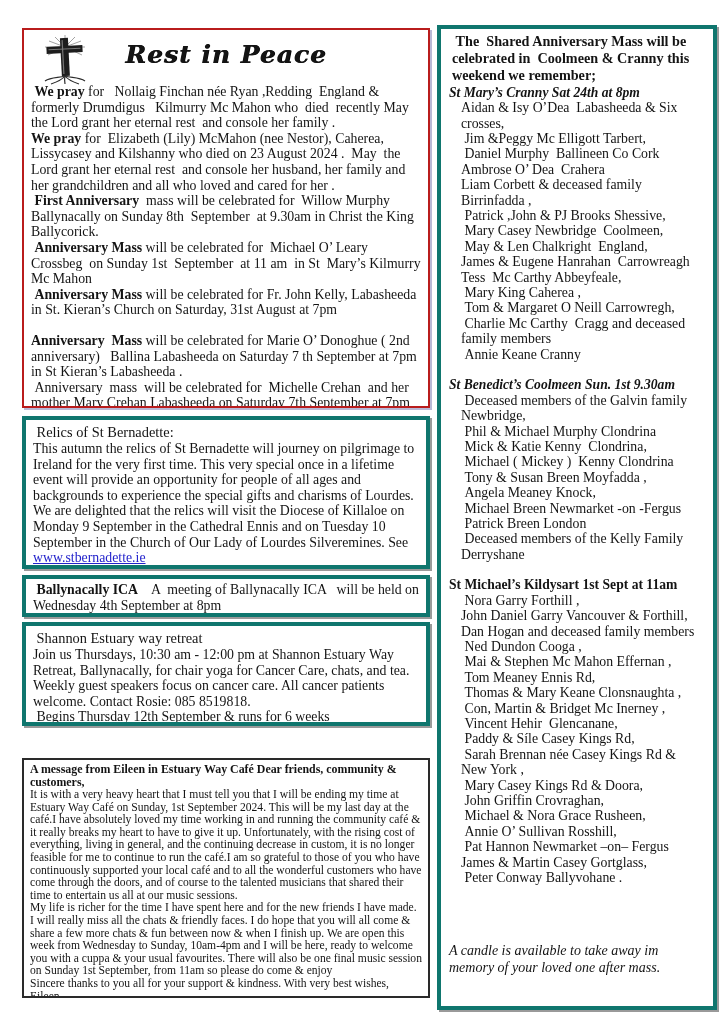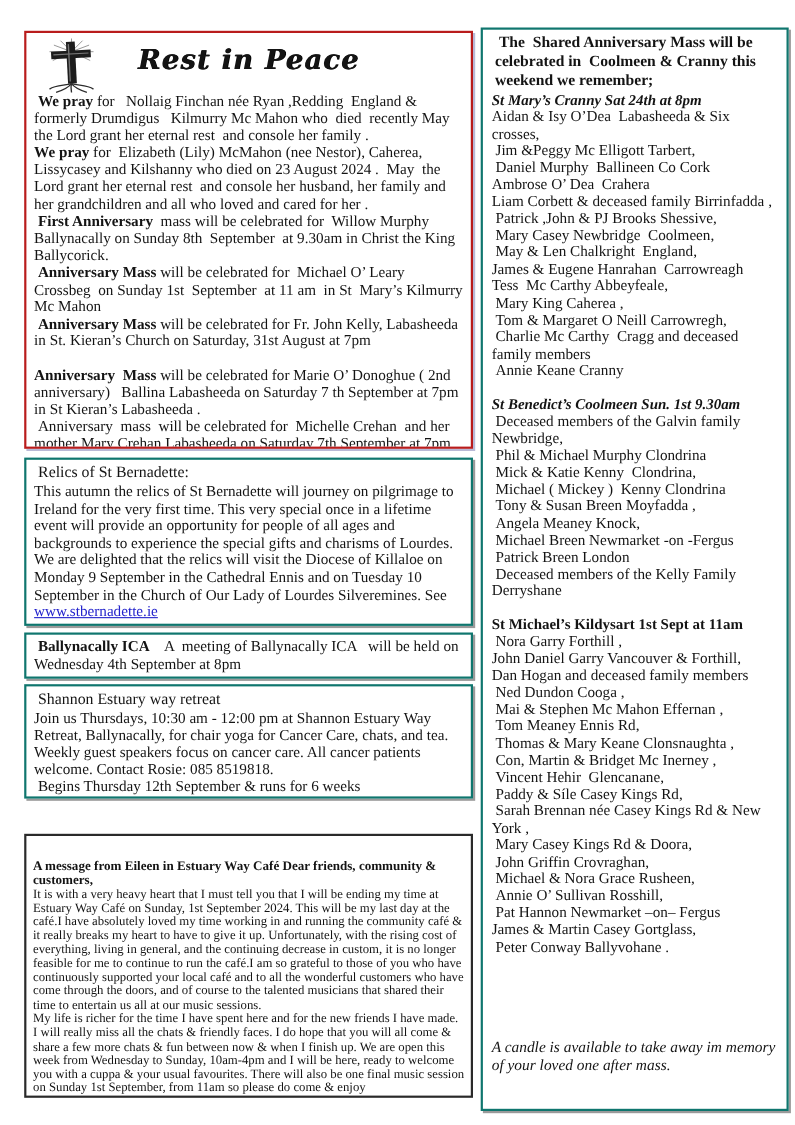--- a/index.html
+++ b/index.html
@@ -2,45 +2,45 @@
 <html><head>
 <meta charset="utf-8">
 <style>
   html,body{margin:0;padding:0;}
   body{
     width:723px;height:1023px;position:relative;background:#ffffff;
     font-family:"Liberation Serif","DejaVu Serif",serif;color:#141414;
     overflow:hidden;
   }
   .box{position:absolute;background:#ffffff;box-sizing:border-box;overflow:hidden;}
-  .shadowed{border:2px solid #0f766e;box-shadow:2px 2px 0 #9a9a9a;}
+  .shadowed{border:4px solid #0f766e;box-shadow:2px 2px 0 #9a9a9a;}
   .box-rip{left:22px;top:28px;width:408px;height:380px;border:2px solid #b91c1c;box-shadow:2px 2px 0 #b9b9d6;padding:2px 7px 2px 7px;}
   .box-relics{left:22px;top:416px;width:408px;height:153px;padding:4px 7px;}
   .box-ica{left:22px;top:575px;width:408px;height:42px;padding:3px 7px;}
   .box-shannon{left:22px;top:622px;width:408px;height:104px;padding:4px 7px;}
-  .box-eileen{left:22px;top:758px;width:408px;height:240px;border:2px solid #2a2a2a;padding:21px 6px;}
+  .box-eileen{left:22px;top:758px;width:408px;height:240px;border:2px solid #2a2a2a;padding:3px 6px;}
   .box-shared{left:437px;top:25px;width:280px;height:985px;padding:4px 8px;}
 
   .rip-header{position:relative;height:52px;}
   .cross{position:absolute;left:4px;top:1px;width:60px;height:52px;}
   .rip-title{
     text-align:center;font-family:"DejaVu Serif",serif;font-weight:bold;font-style:italic;
     font-size:25px;letter-spacing:1px;padding-top:8px;
     text-shadow:0.6px 0 0 #000;
   }
   .para{white-space:pre-wrap;font-size:13.8px;line-height:15.6px;}
   .gap{margin-top:15px;}
   .sec-head{font-weight:normal;font-size:14.4px;line-height:17px;white-space:pre-wrap;}
   a.link{color:#2323cc;text-decoration:underline;cursor:pointer;}
 
   .box-eileen .para{font-size:11.6px;line-height:12.6px;}
   .eileen-head{font-weight:bold;font-size:11.9px;line-height:13px;white-space:pre-wrap;}
 
   .shared-intro{font-weight:bold;font-size:14.2px;line-height:17.2px;white-space:pre-wrap;padding-left:3px;}
-  .nameline{white-space:pre-wrap;font-size:13.8px;line-height:15.4px;}
+  .nameline{white-space:pre-wrap;font-size:13.8px;line-height:15.4px;margin-left:12px;}
   .grouphead{font-weight:bold;font-size:13.6px;line-height:15.6px;white-space:nowrap;}
   .grouphead.hbi{font-style:italic;}
   .gapline{height:15px;}
   .candle{
     position:absolute;left:8px;right:8px;bottom:30px;
     font-style:italic;font-size:14px;line-height:17px;white-space:pre-wrap;
   }
 </style>
 </head>
 <body>

